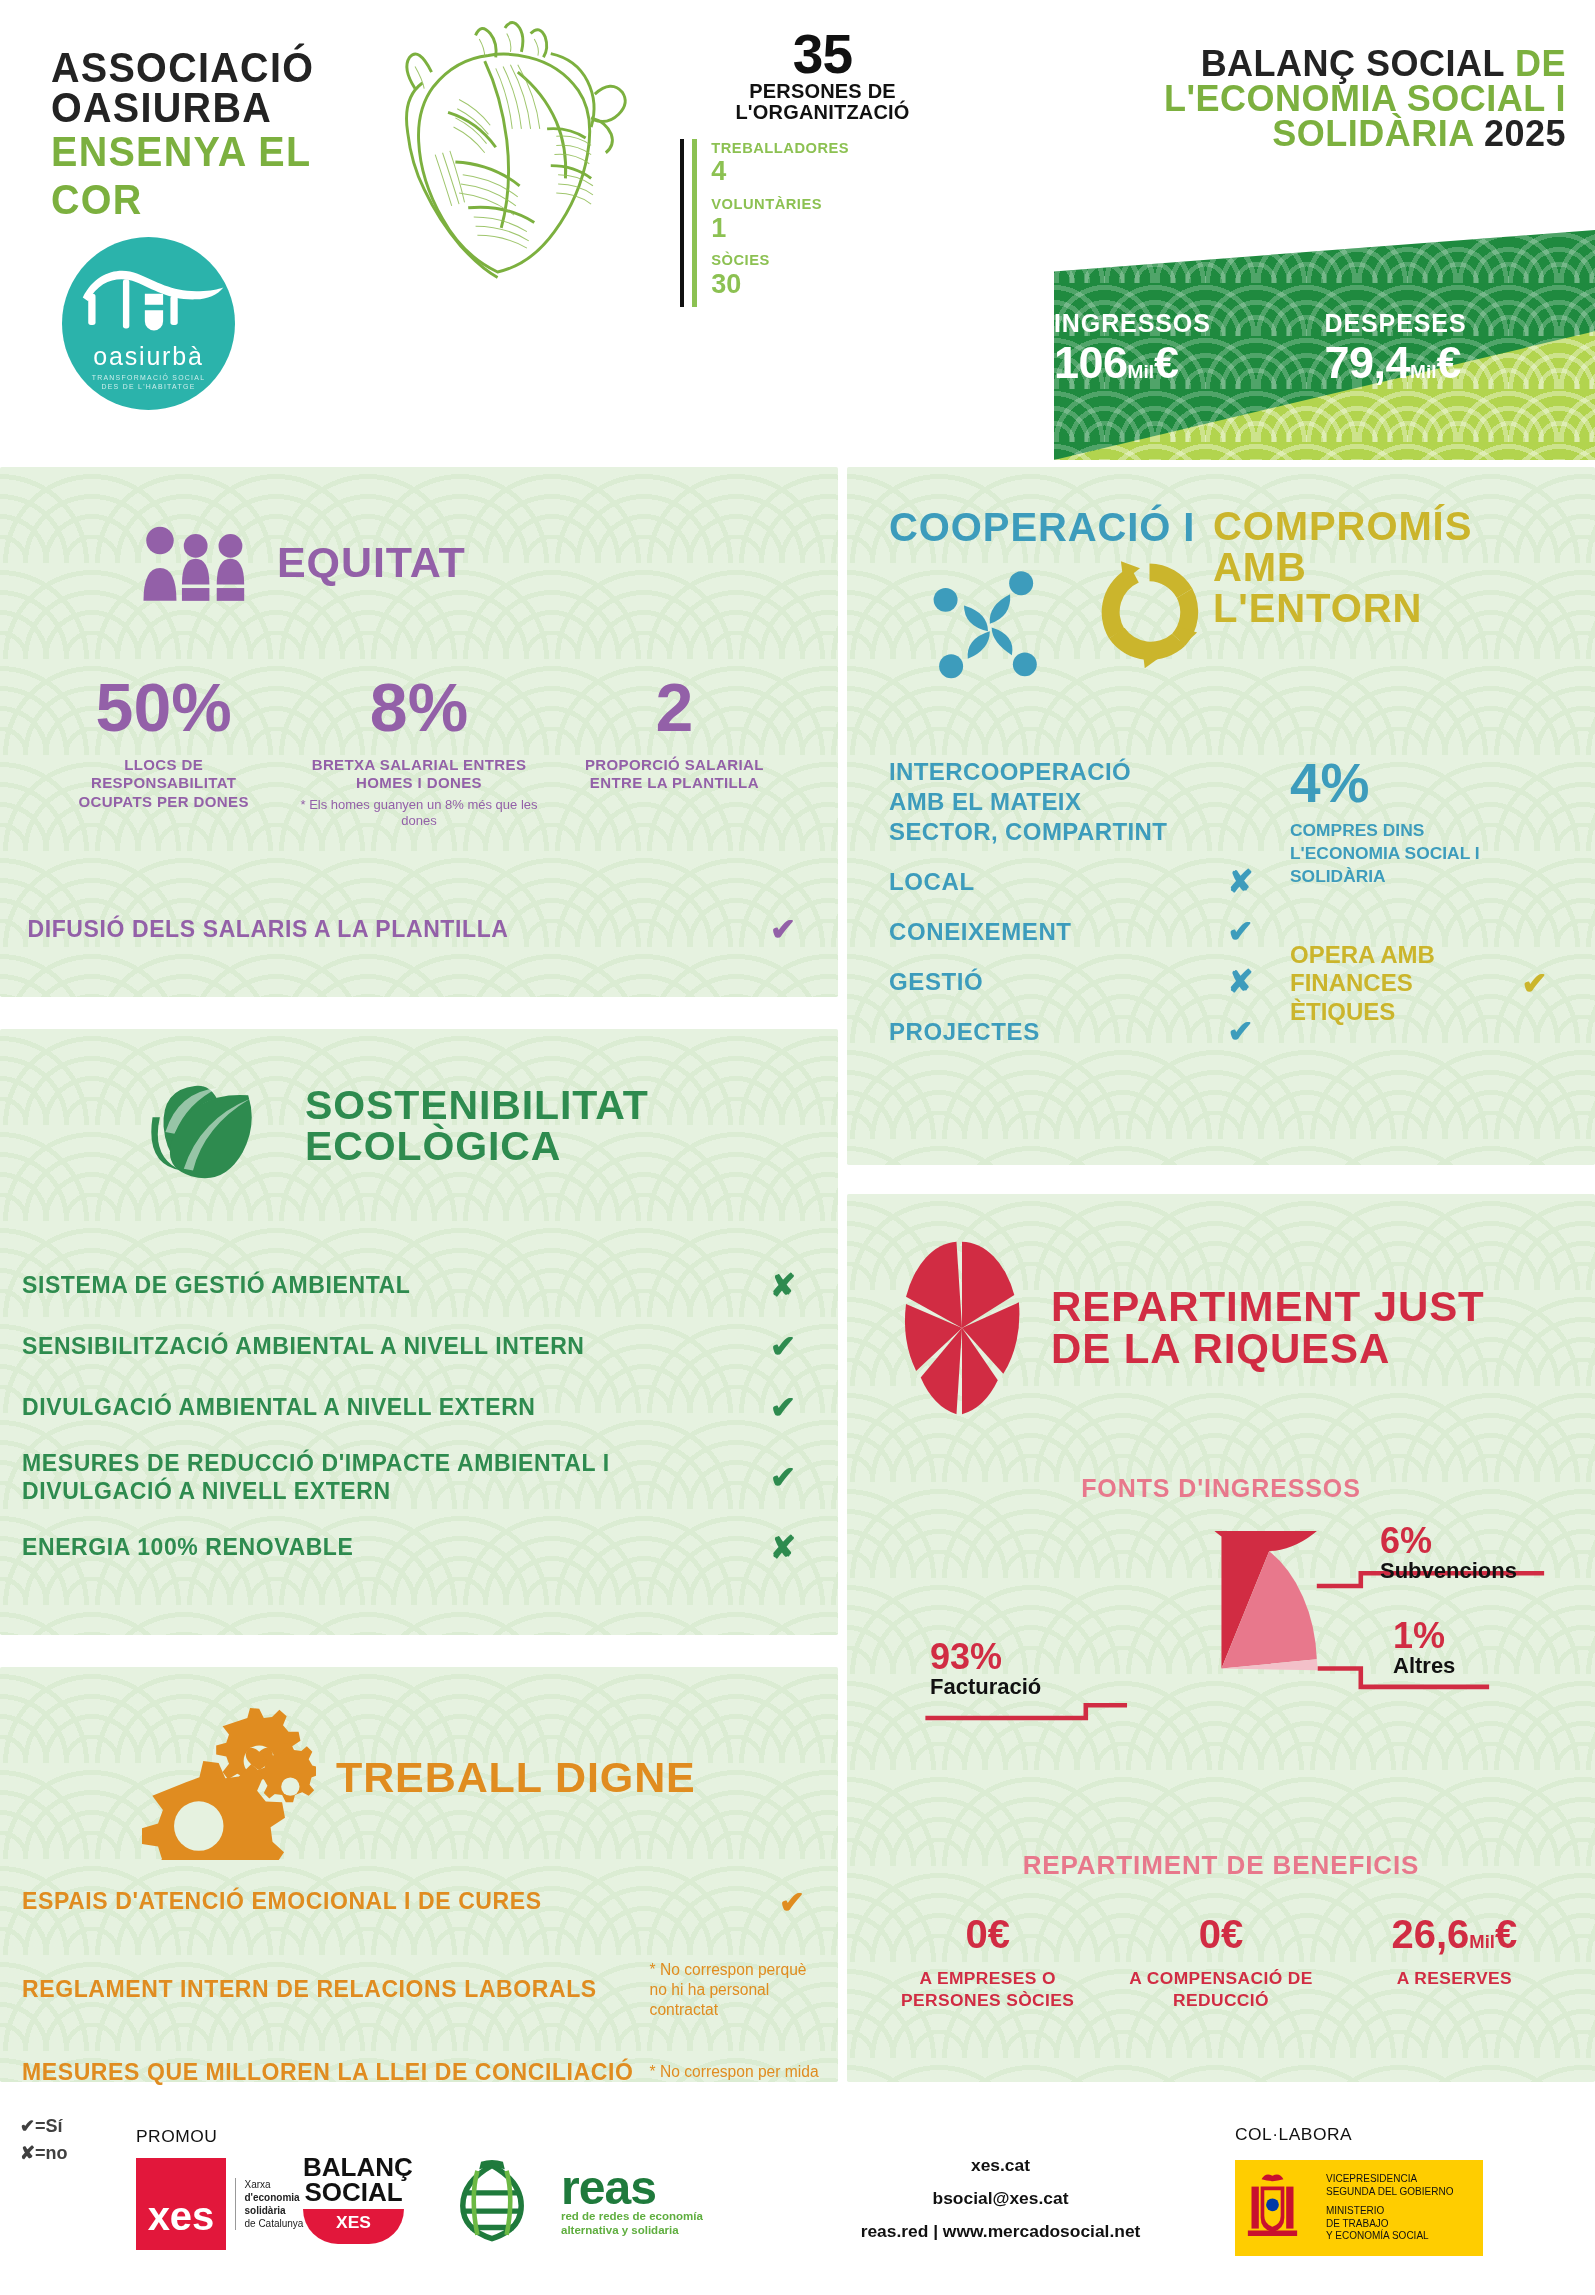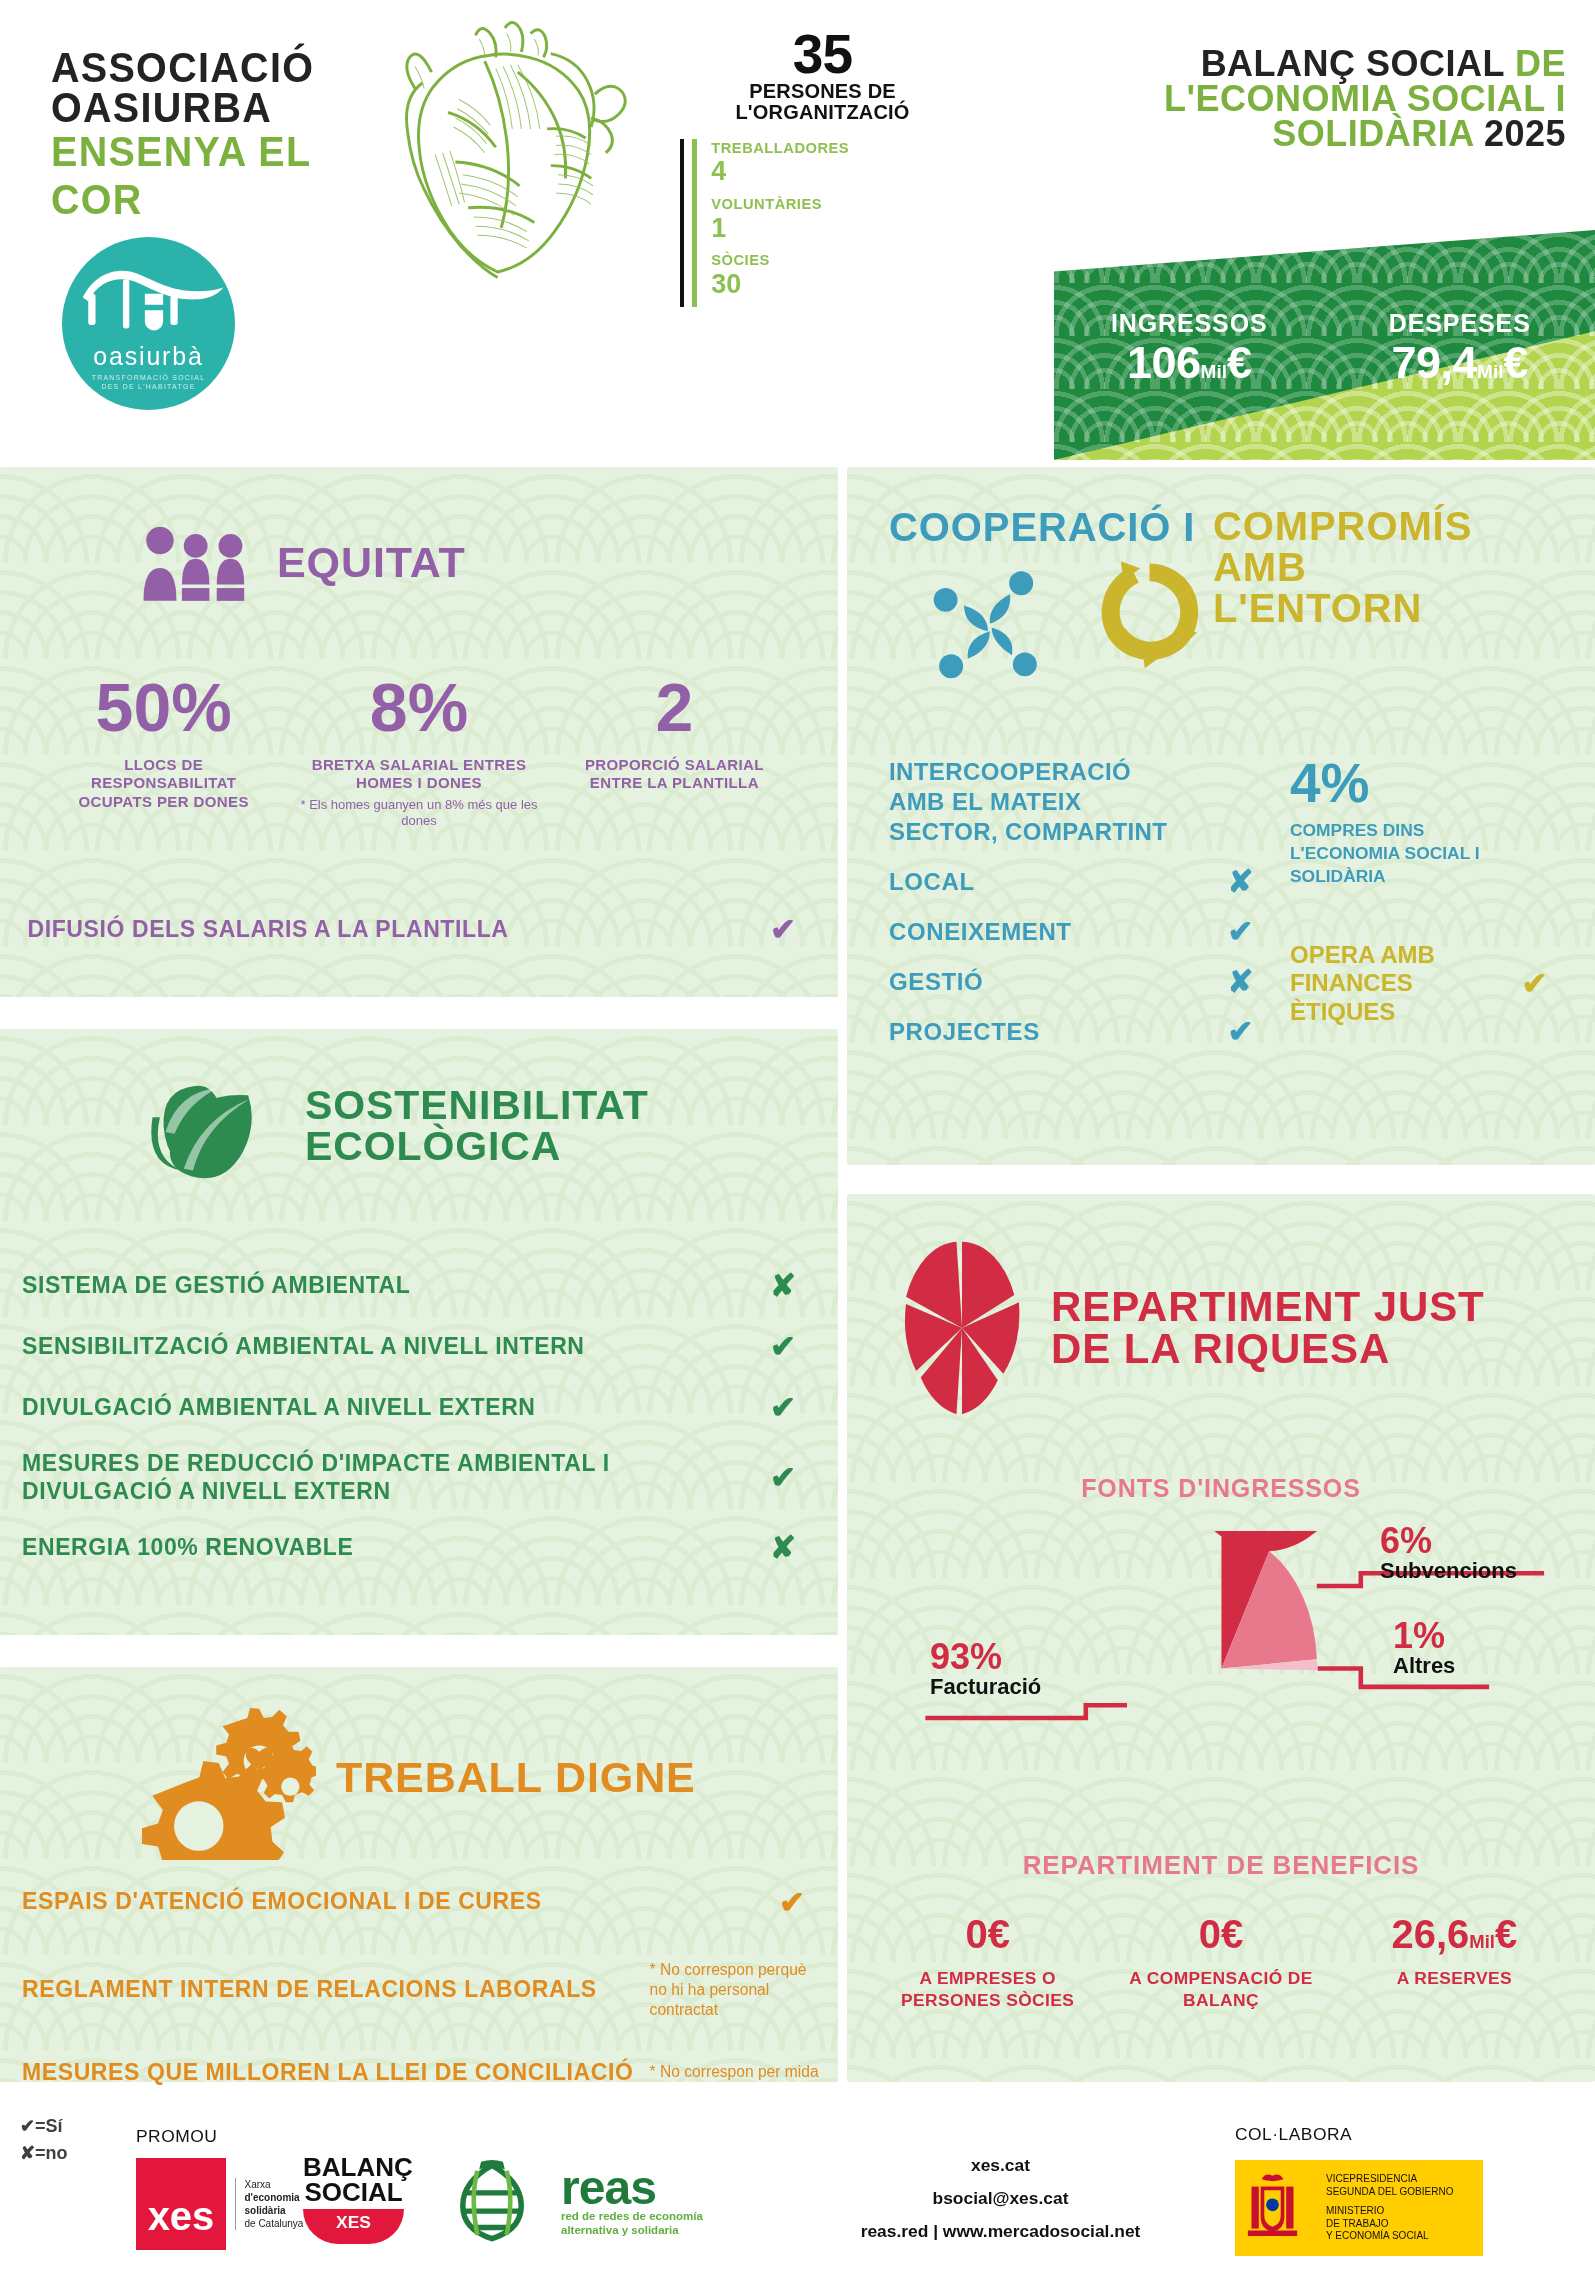--- a/index.html
+++ b/index.html
@@ -86,21 +86,21 @@
     position:absolute; inset:0;
     background-color:#b2d44e;
     background-image:
       radial-gradient(circle at 50% 100%, transparent 0 16.5px, rgba(255,255,255,.35) 16.5px 21px, transparent 21px 31px, rgba(255,255,255,.35) 31px 36px, transparent 36px 46px, rgba(255,255,255,.35) 46px 51px, transparent 51px),
       radial-gradient(circle at 0% 100%, transparent 0 16.5px, rgba(255,255,255,.35) 16.5px 21px, transparent 21px 31px, rgba(255,255,255,.35) 31px 36px, transparent 36px 46px, rgba(255,255,255,.35) 46px 51px, transparent 51px),
       radial-gradient(circle at 100% 100%, transparent 0 16.5px, rgba(255,255,255,.35) 16.5px 21px, transparent 21px 31px, rgba(255,255,255,.35) 31px 36px, transparent 36px 46px, rgba(255,255,255,.35) 46px 51px, transparent 51px);
     background-size: 101px 53px;
     clip-path: polygon(0% 100%, 100% 44%, 100% 100%);
   }
   .money-row { position:absolute; left:0; top:79px; width:541px; display:flex; }
-  .money-cell { flex:1; text-align:center; color:#fff; }
+  .money-cell { flex:1; text-align:left; color:#fff; }
   .money-cell .cap { font-size:25px; font-weight:800; letter-spacing:0.9px; line-height:29px;}
   .money-cell .val { font-size:45px; font-weight:900; line-height:50px; letter-spacing:-0.5px;}
   .money-cell .val .mil { font-size:19px; font-weight:800; letter-spacing:0; }
 
   
   .panel { position:absolute; border-radius:1.8px; }
 
   .ptitle { display:flex; align-items:center; gap:20px; }
   .ptitle h2 { font-weight:900; letter-spacing:0.9px; line-height:42px; font-size:43px; }
 
@@ -502,21 +502,21 @@
 
   <div class="pct-row" style="margin-top:33px; padding:0 24px;">
     <div class="pct-cell">
       <div class="n c-red" style="font-size:40px;">0€</div>
       <div class="d c-red" style="white-space:pre-line; margin-top:13px; font-size:17.4px; line-height:22px;">A EMPRESES O
 PERSONES SÒCIES</div>
     </div>
     <div class="pct-cell">
       <div class="n c-red" style="font-size:40px;">0€</div>
       <div class="d c-red" style="white-space:pre-line; margin-top:13px; font-size:17.4px; line-height:22px;">A COMPENSACIÓ DE
-BALANÇ</div>
+REDUCCIÓ</div>
     </div>
     <div class="pct-cell">
       <div class="n c-red" style="font-size:40px;"><span>26,6</span><span style="font-size:18.4px;">Mil</span><span>€</span></div>
       <div class="d c-red" style="white-space:pre-line; margin-top:13px; font-size:17.4px; line-height:22px;">A RESERVES</div>
     </div>
   </div>
 </div>
 
 <div class="footer">
   <div class="legend">

